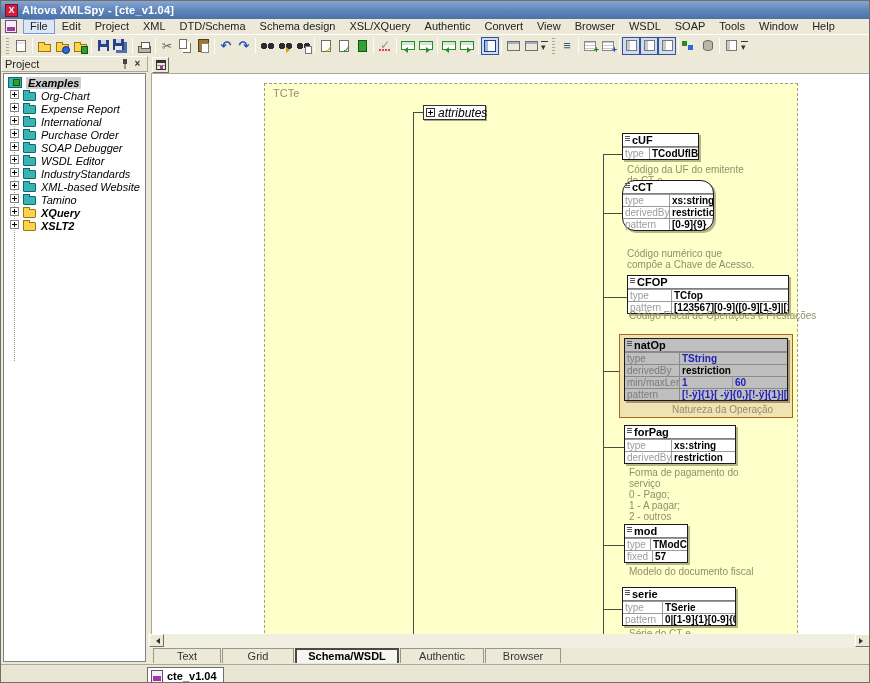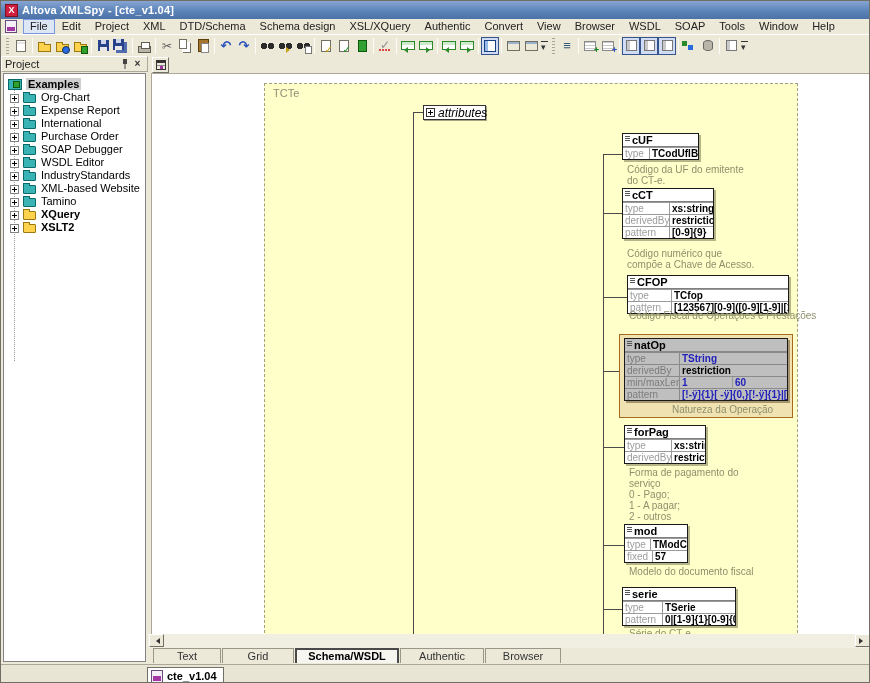--- a/index.html
+++ b/index.html
@@ -74,21 +74,21 @@
   .ic-sch{width:11px;height:11px;background:#fff;border:1px solid #777;background-image:linear-gradient(90deg,#c9c9c9 3px,transparent 3px);}
   .ic-pair{width:5px;height:5px;background:#2a8a2a;box-shadow:6px 4px 0 #2a6adf;margin:-4px 6px 0 -6px;}
   .ic-db{width:10px;height:11px;background:#b9b5a8;border:1px solid #666;border-radius:5px/3px;}
 
   
   .project-panel{position:absolute;left:0;top:55px;width:147px;height:608px;background:#ece9d8;}
   .pp-header{height:16px;display:flex;align-items:center;font-size:11px;color:#222;padding:0 3px;border:1px solid #fff;border-bottom-color:#aca899;border-right-color:#aca899;}
   .pp-title{flex:1;}
   .pp-btn{width:13px;height:12px;display:inline-flex;align-items:center;justify-content:center;color:#333;font-size:10px;font-weight:bold;line-height:10px;}
   .pp-tree{position:absolute;left:2px;right:2px;top:17px;bottom:2px;background:#fff;border:1px solid #848284;overflow:hidden;font-size:11px;padding-top:3px;}
-  .trow{height:13px;display:flex;align-items:flex-end;white-space:nowrap;position:relative;}
+  .trow{height:13px;display:flex;align-items:flex-start;white-space:nowrap;position:relative;font-style:italic;}
   .trow .lbl{padding:0 2px;color:#000;}
   .trow.bold .lbl{font-weight:bold;}
   .trow.root{padding-left:4px;}
   .trow.root .lbl{font-weight:bold;background:#cfcfcf;}
   .trow.child{padding-left:6px;}
   .plus{width:9px;height:9px;border:1px solid #848284;background:#fff;position:relative;margin-right:4px;flex:none;}
   .plus::before{content:"";position:absolute;left:1px;top:3px;width:5px;height:1px;background:#000;}
   .plus::after{content:"";position:absolute;left:3px;top:1px;width:1px;height:5px;background:#000;}
   .folder{width:13px;height:9px;background:#39b3b3;border:1px solid #0a6a6a;border-radius:1px;position:relative;margin:2px 3px 0 0;flex:none;}
   .folder::before{content:"";position:absolute;top:-3px;left:-1px;width:5px;height:2px;background:#39b3b3;border:1px solid #0a6a6a;border-bottom:none;}
@@ -415,21 +415,21 @@
     <div class="ebox" style="left:470px;top:59px;width:77px;">
       <div class="et"><i class="eg"></i><span>cUF</span></div>
       <div class="er">
           <span class="el" style="width:27px;">type</span>
           <span class="ev">TCodUfIBGE</span>
         </div>
     </div>
     <div class="ann" style="left:475px;top:90px;">Código da UF do emitente
 do CT-e.</div>
 
-    <div class="ebox" style="left:470px;top:114px;width:92px;">
+    <div class="ebox" style="left:470px;top:106px;width:92px;border-radius:13px;">
       <div class="et"><i class="eg"></i><span>cCT</span></div>
       <div class="er">
           <span class="el" style="width:47px;">type</span>
           <span class="ev">xs:string</span>
         </div>
       <div class="er">
           <span class="el" style="width:47px;">derivedBy</span>
           <span class="ev">restriction</span>
         </div>
       <div class="er">
@@ -469,21 +469,21 @@
           <span class="ev" style="flex:none;width:52px;">1</span>
           <span class="ev ev2">60</span>
         </div>
       <div class="er">
           <span class="el" style="width:55px;">pattern</span>
           <span class="ev">[!-ÿ]{1}[ -ÿ]{0,}[!-ÿ]{1}|[!-ÿ]...</span>
         </div>
     </div>
     <div class="ann" style="left:477px;top:330px;padding-left:43px;">Natureza da Operação</div>
 
-    <div class="ebox" style="left:472px;top:351px;width:82px;">
+    <div class="ebox" style="left:472px;top:351px;width:112px;">
       <div class="et"><i class="eg"></i><span>forPag</span></div>
       <div class="er">
           <span class="el" style="width:47px;">type</span>
           <span class="ev">xs:string</span>
         </div>
       <div class="er">
           <span class="el" style="width:47px;">derivedBy</span>
           <span class="ev">restriction</span>
         </div>
     </div>

